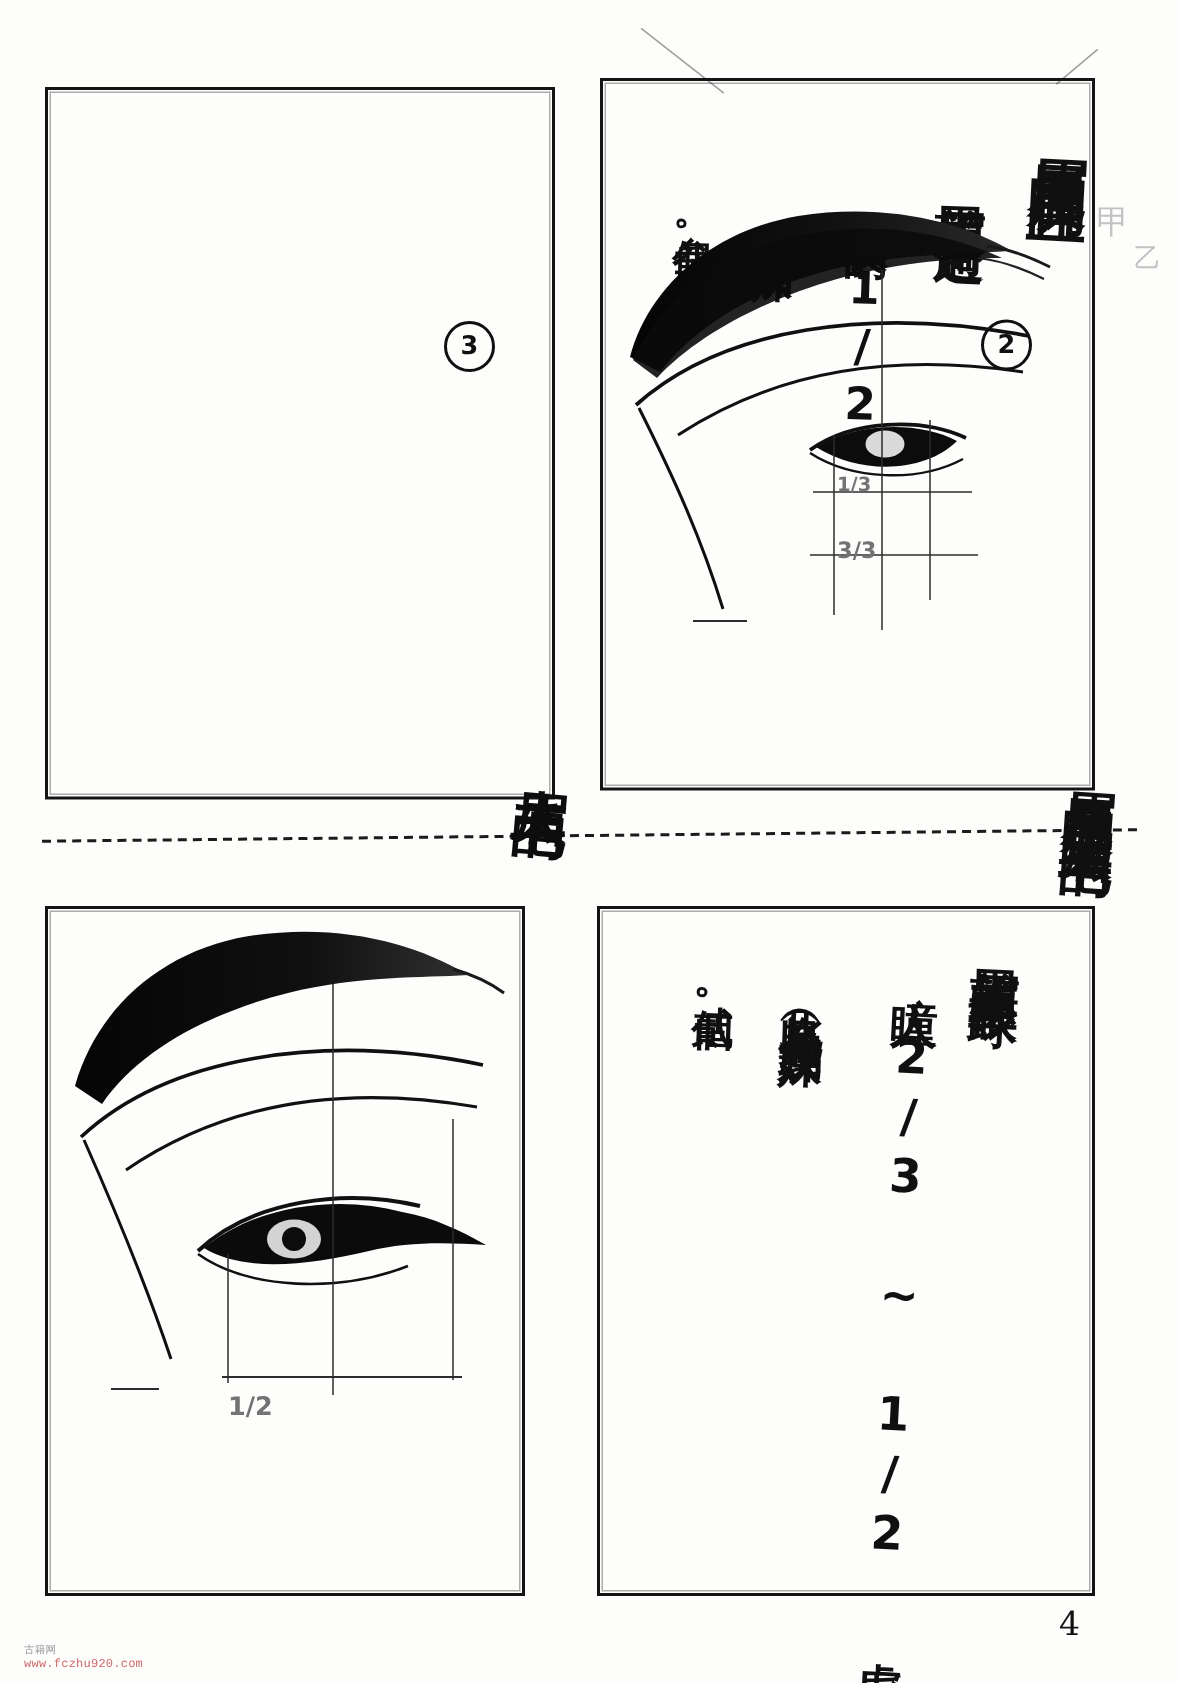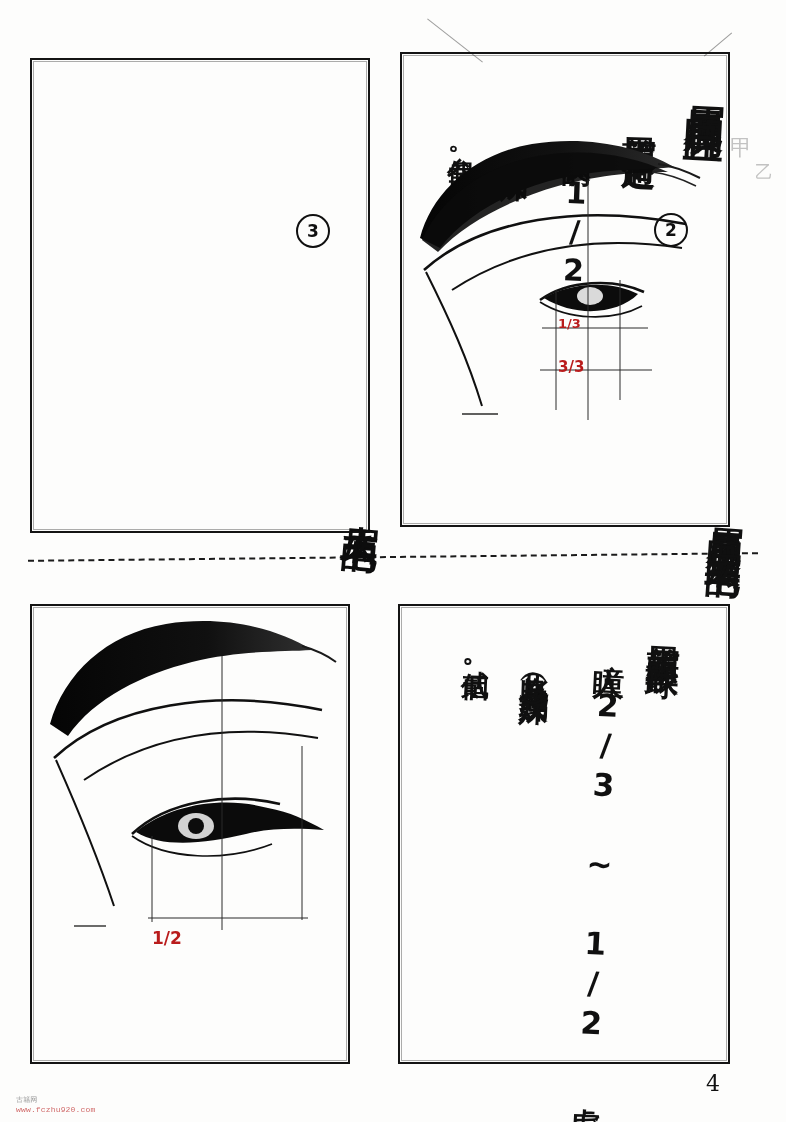--- a/index.html
+++ b/index.html
@@ -115,21 +115,21 @@
   
   .eye-art { position: absolute; }
   #eye-top-right { left: 412px; top: 120px; width: 300px; height: 320px; }
   #eye-bottom-left { left: 40px; top: 600px; width: 300px; height: 360px; }
 
   
   .frac {
     position: absolute;
     font-family: "DejaVu Sans", sans-serif;
     font-size: 15px;
-    color: #b91c1c;
+    color: #737373;
     font-weight: 600;
   }
   #frac-tr-a { left: 558px; top: 316px; font-size: 13px; }
   #frac-tr-b { left: 558px; top: 358px; }
   #frac-bl   { left: 152px; top: 928px; font-size: 17px; }
 
   
   #page-number {
     position: absolute;
     right: 66px;

